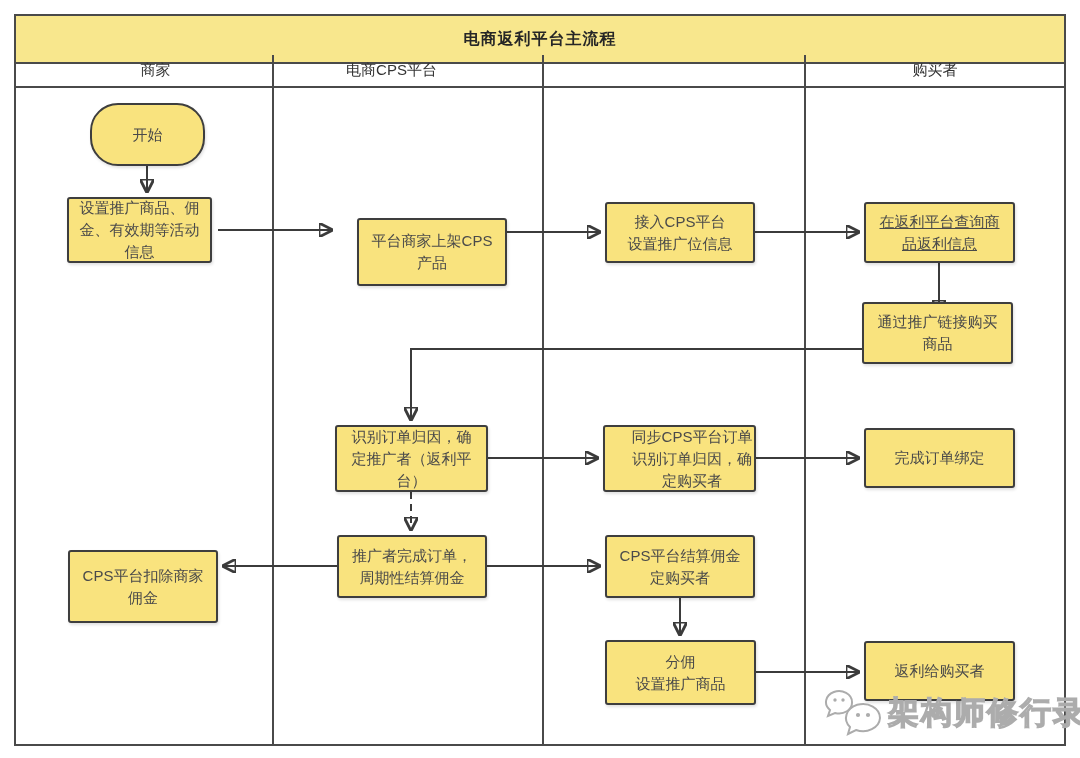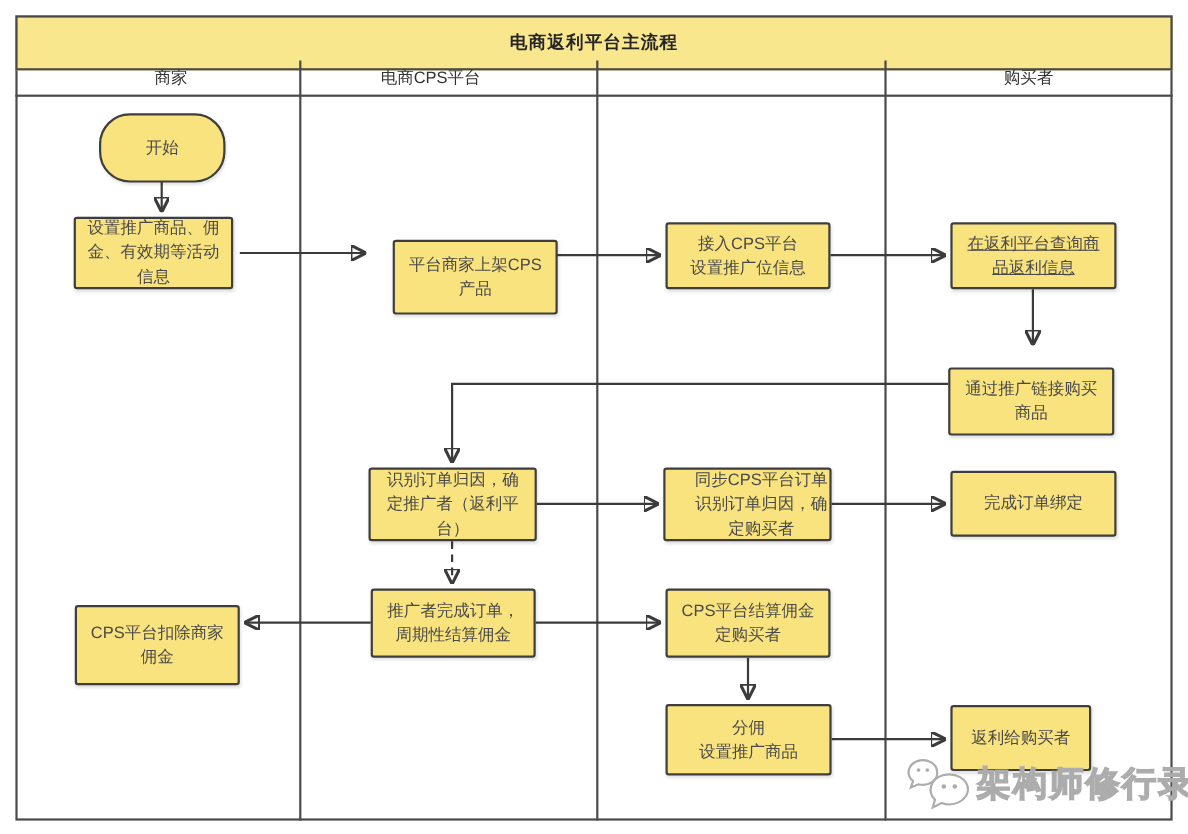--- a/index.html
+++ b/index.html
@@ -135,38 +135,38 @@
   <div class="node terminator" style="left:90px;  top:103px; width:115px; height:63px;">开始</div>
   <div class="node" style="left:67px;  top:197px; width:145px; height:66px;">设置推广商品、佣
 金、有效期等活动
 信息</div>
   <div class="node" style="left:357px; top:202px; width:150px; height:68px;margin-top:16px;">平台商家上架CPS
 产品</div>
   <div class="node" style="left:605px; top:202px; width:150px; height:61px;">接入CPS平台
 设置推广位信息</div>
   <div class="node" style="left:864px; top:202px; width:151px; height:61px;text-decoration:underline;">在返利平台查询商
 品返利信息</div>
-  <div class="node" style="left:862px; top:334px; width:151px; height:62px;">通过推广链接购买
+  <div class="node" style="left:862px; top:302px; width:151px; height:62px;">通过推广链接购买
 商品</div>
   <div class="node" style="left:335px; top:425px; width:153px; height:67px;">识别订单归因，确
 定推广者（返利平
 台）</div>
   <div class="node" style="left:603px; top:425px; width:153px; height:67px;padding-left:25px;">同步CPS平台订单
 识别订单归因，确
 定购买者</div>
   <div class="node" style="left:864px; top:428px; width:151px; height:60px;">完成订单绑定</div>
   <div class="node" style="left:68px;  top:550px; width:150px; height:73px;">CPS平台扣除商家
 佣金</div>
   <div class="node" style="left:337px; top:535px; width:150px; height:63px;">推广者完成订单，
 周期性结算佣金</div>
   <div class="node" style="left:605px; top:535px; width:150px; height:63px;">CPS平台结算佣金
 定购买者</div>
   <div class="node" style="left:605px; top:640px; width:151px; height:65px;">分佣
 设置推广商品</div>
-  <div class="node" style="left:864px; top:641px; width:128px; height:60px;">返利给购买者</div>
+  <div class="node" style="left:864px; top:641px; width:151px; height:60px;">返利给购买者</div>
 
   <div class="watermark">
     <svg class="wm-icon" width="62" height="50" viewBox="0 0 62 50">
       <g fill="rgba(255,255,255,0.55)" stroke="var(--watermark-gray, #acacac)" stroke-width="2">
         <path d="M28,14 a13,11 0 1 0 -22,8 l-2,6 7,-3 a13,11 0 0 0 17,-11 z"></path>
         <path d="M56,30 a17,14 0 1 0 -30,9 l-2,7 8,-4 a17,14 0 0 0 24,-12 z"></path>
       </g>
       <g fill="var(--watermark-gray, #acacac)" stroke="none">
         <circle cx="11" cy="12" r="1.7"></circle>
           <circle cx="19" cy="12" r="1.7"></circle>

